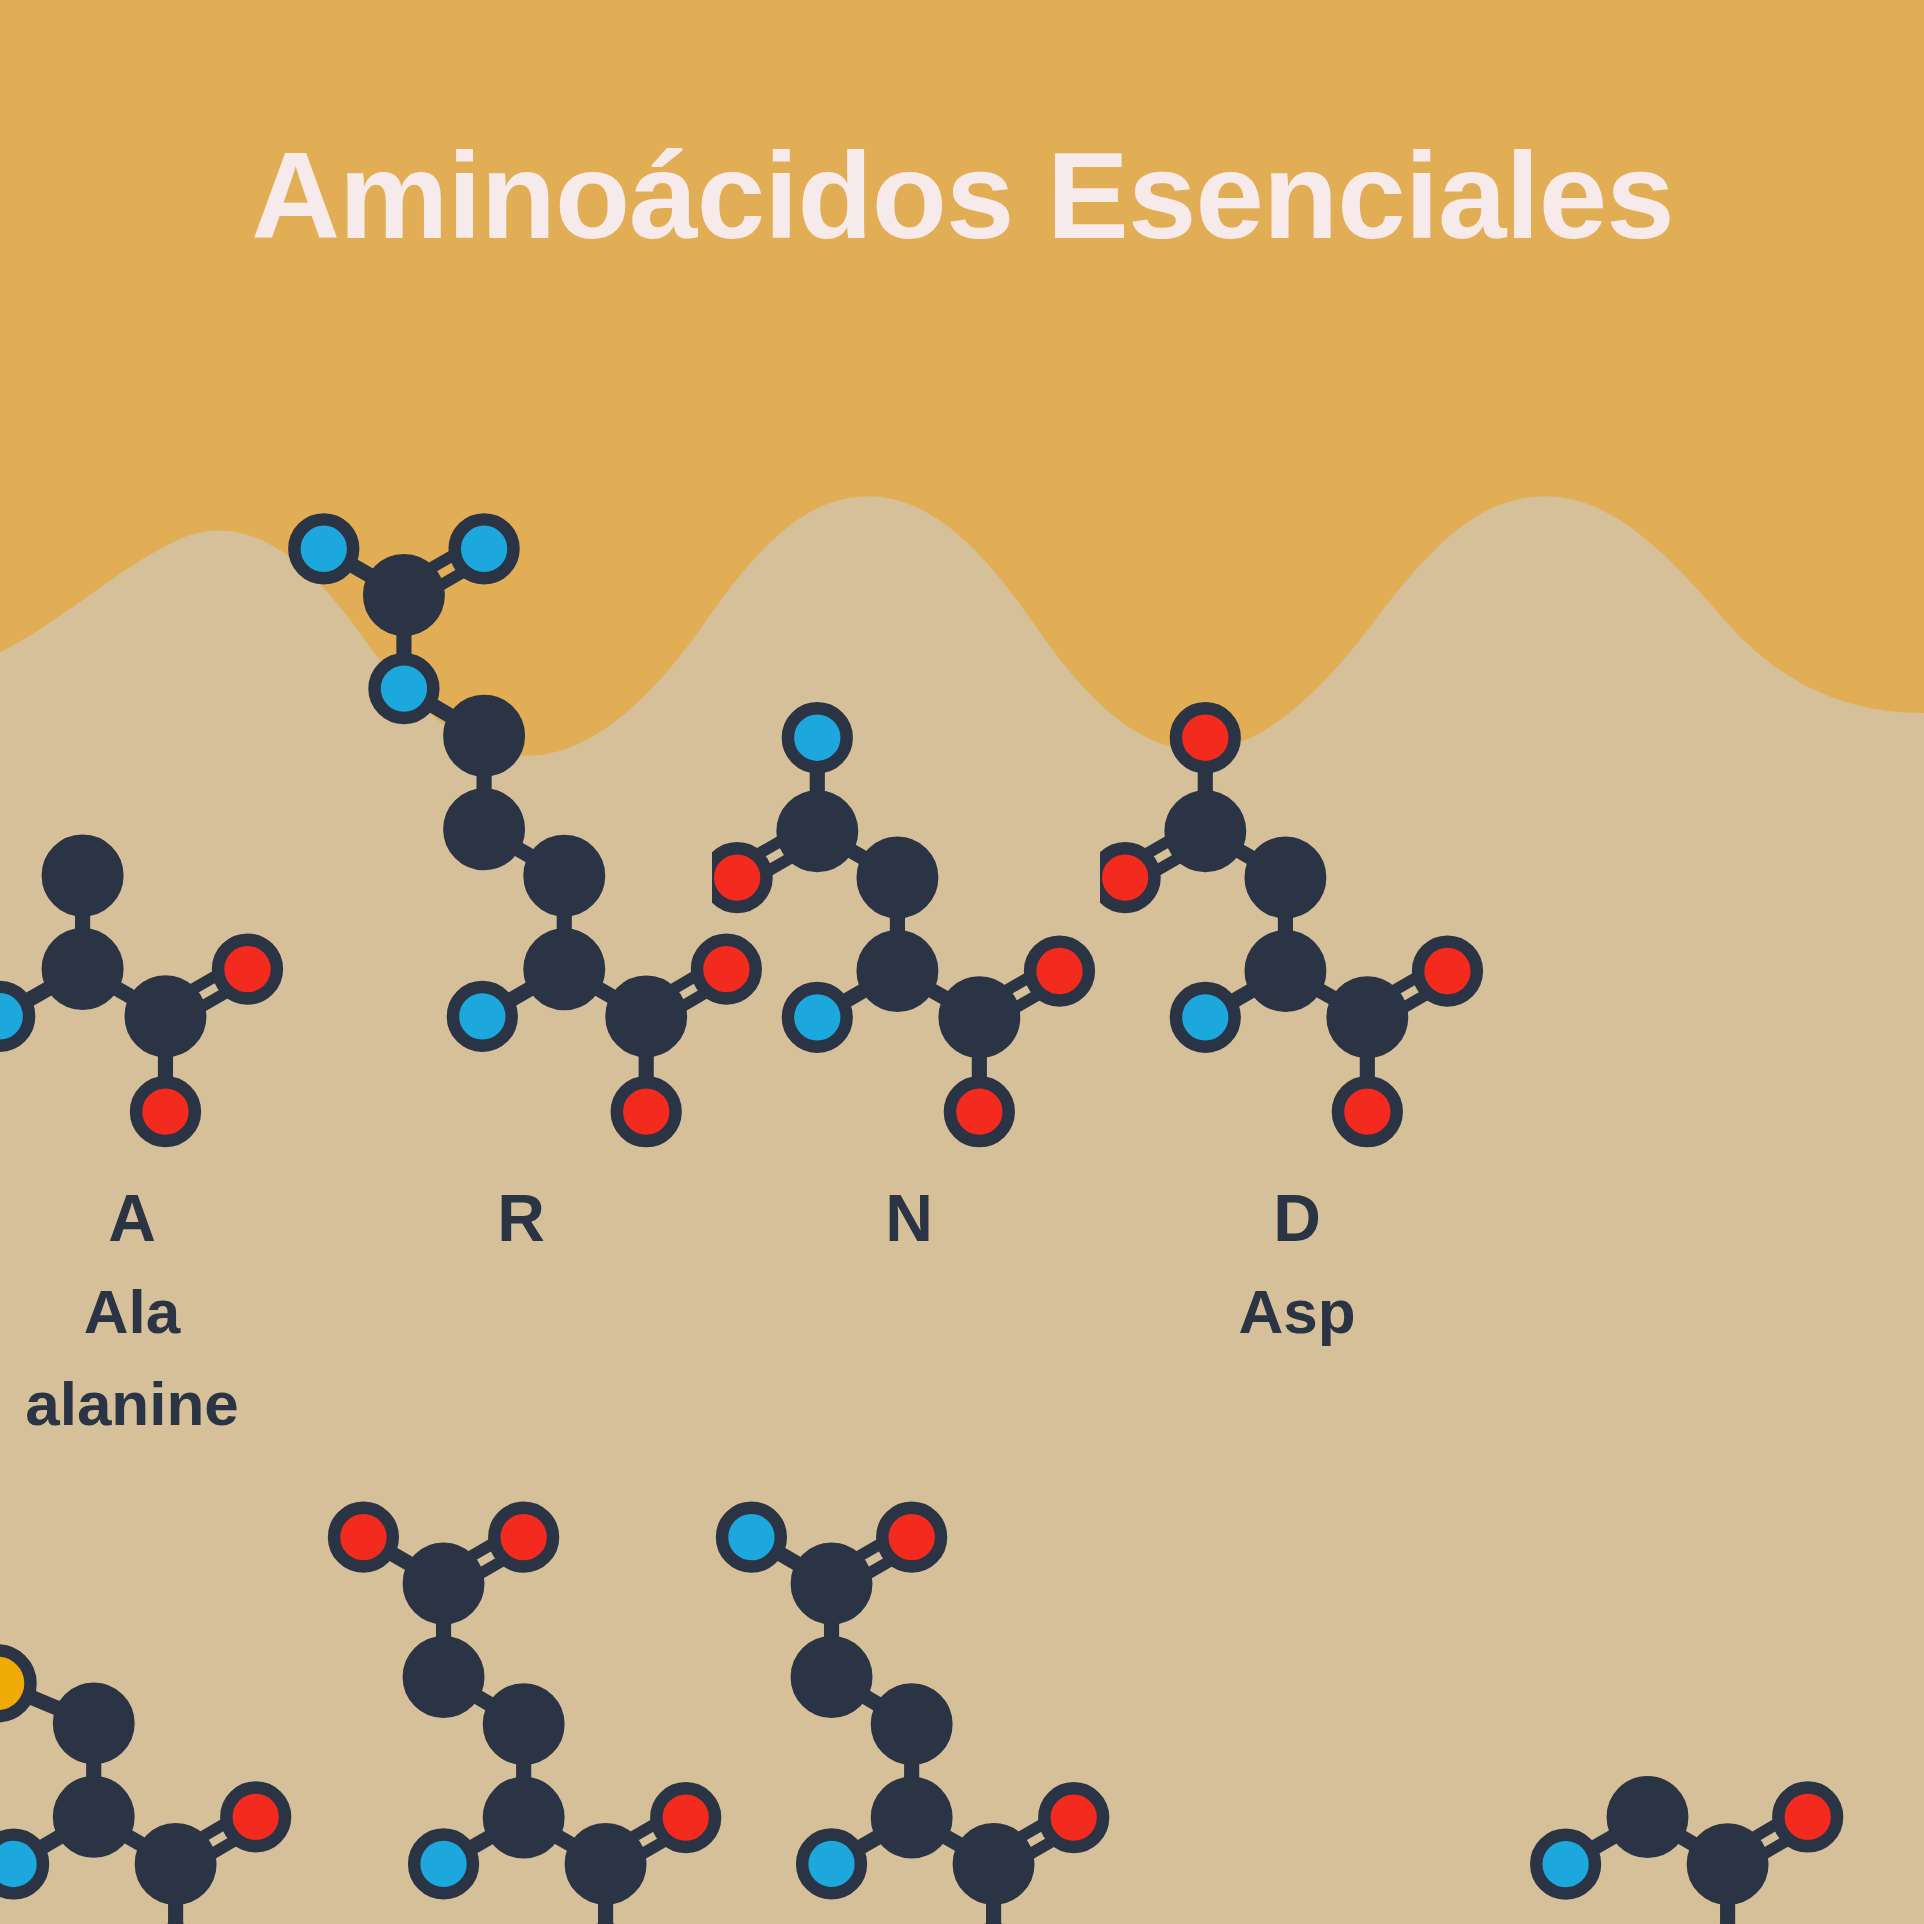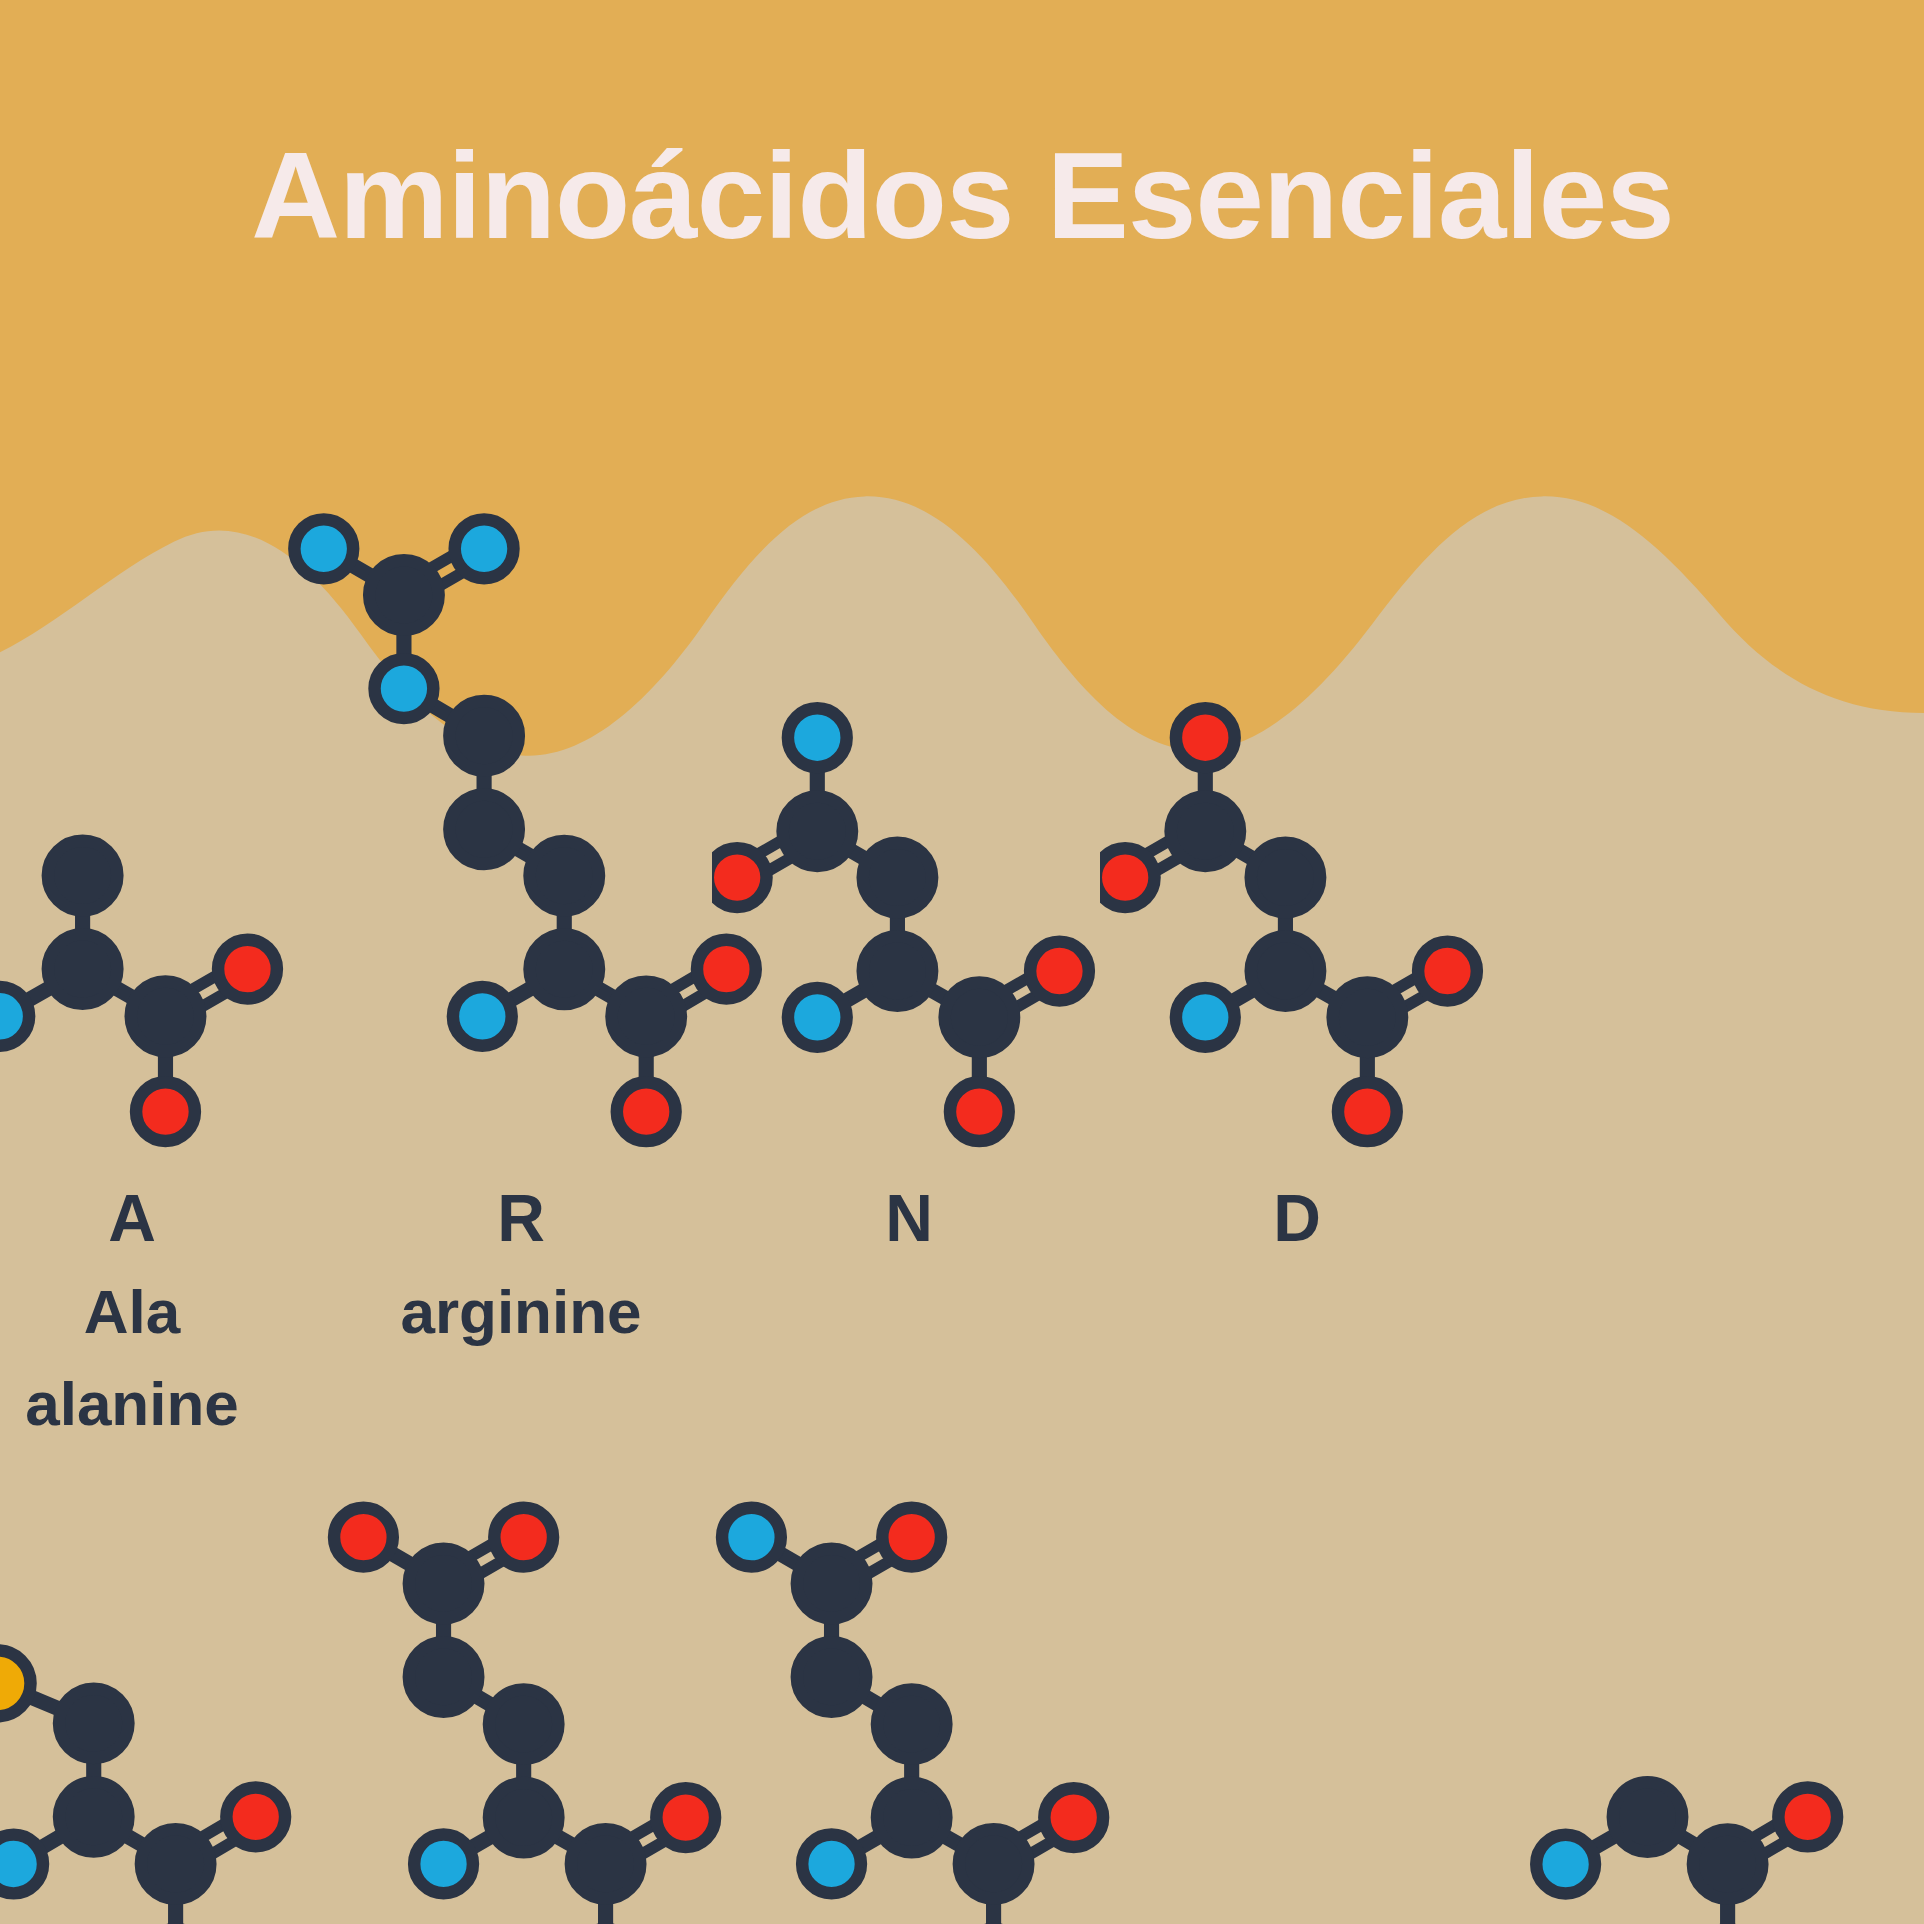--- a/index.html
+++ b/index.html
@@ -138,21 +138,20 @@
             <circle cx="330" cy="520" r="39" fill="#2B3444" stroke="#2B3444" stroke-width="14"></circle>
             <circle cx="238" cy="573" r="33" fill="#1CA8DD" stroke="#2B3444" stroke-width="14"></circle>
             <circle cx="422" cy="573" r="39" fill="#2B3444" stroke="#2B3444" stroke-width="14"></circle>
             <circle cx="512" cy="520" r="33" fill="#F32B1E" stroke="#2B3444" stroke-width="14"></circle>
             <circle cx="422" cy="680" r="33" fill="#F32B1E" stroke="#2B3444" stroke-width="14"></circle>
           </g>
         </svg>
       </div>
       <div class="labels" style="left: 209px; top: 1185px; width: 624px;">
         <div class="lab-letter">R</div>
-        <div class="lab-full">arginine</div>
       </div>
       <div class="cell" style="left: 712px; top: 695px;">
         <svg class="mol-svg" width="394" height="463" viewBox="0 0 442 520">
           <g>
             <line x1="118" y1="48" x2="118" y2="153" stroke="#2B3444" stroke-width="17" stroke-linecap="round"></line>
             <line x1="123.50305357662091" y1="162.52451580569004" x2="33.50305357662092" y2="214.52451580569004" stroke="#2B3444" stroke-width="13" stroke-linecap="round"></line>
             <line x1="112.49694642337909" y1="143.47548419430996" x2="22.49694642337908" y2="195.47548419430996" stroke="#2B3444" stroke-width="13" stroke-linecap="round"></line>
             <line x1="118" y1="153" x2="208" y2="205" stroke="#2B3444" stroke-width="17" stroke-linecap="round"></line>
             <line x1="208" y1="205" x2="208" y2="310" stroke="#2B3444" stroke-width="17" stroke-linecap="round"></line>
             <line x1="208" y1="310" x2="118" y2="362" stroke="#2B3444" stroke-width="17" stroke-linecap="round"></line>
@@ -199,20 +198,21 @@
             <circle cx="208" cy="310" r="39" fill="#2B3444" stroke="#2B3444" stroke-width="14"></circle>
             <circle cx="118" cy="362" r="33" fill="#1CA8DD" stroke="#2B3444" stroke-width="14"></circle>
             <circle cx="300" cy="362" r="39" fill="#2B3444" stroke="#2B3444" stroke-width="14"></circle>
             <circle cx="390" cy="310" r="33" fill="#F32B1E" stroke="#2B3444" stroke-width="14"></circle>
             <circle cx="300" cy="468" r="33" fill="#F32B1E" stroke="#2B3444" stroke-width="14"></circle>
           </g>
         </svg>
       </div>
       <div class="labels" style="left: 985px; top: 1185px; width: 624px;">
         <div class="lab-letter">D</div>
+        <div class="lab-abbr">Asp</div>
       </div>
       <div class="cell" style="left: -38px; top: 1634px;">
         <svg class="mol-svg" width="340" height="371" viewBox="0 0 382 416">
           <g>
             <line x1="40" y1="55" x2="148" y2="100" stroke="#2B3444" stroke-width="17" stroke-linecap="round"></line>
             <line x1="148" y1="100" x2="148" y2="205" stroke="#2B3444" stroke-width="17" stroke-linecap="round"></line>
             <line x1="148" y1="205" x2="58" y2="258" stroke="#2B3444" stroke-width="17" stroke-linecap="round"></line>
             <line x1="148" y1="205" x2="240" y2="258" stroke="#2B3444" stroke-width="17" stroke-linecap="round"></line>
             <line x1="234.41817670413502" y1="248.52143213909721" x2="324.418176704135" y2="195.52143213909721" stroke="#2B3444" stroke-width="13" stroke-linecap="round"></line>
             <line x1="245.58182329586498" y1="267.4785678609028" x2="335.581823295865" y2="214.47856786090279" stroke="#2B3444" stroke-width="13" stroke-linecap="round"></line>

